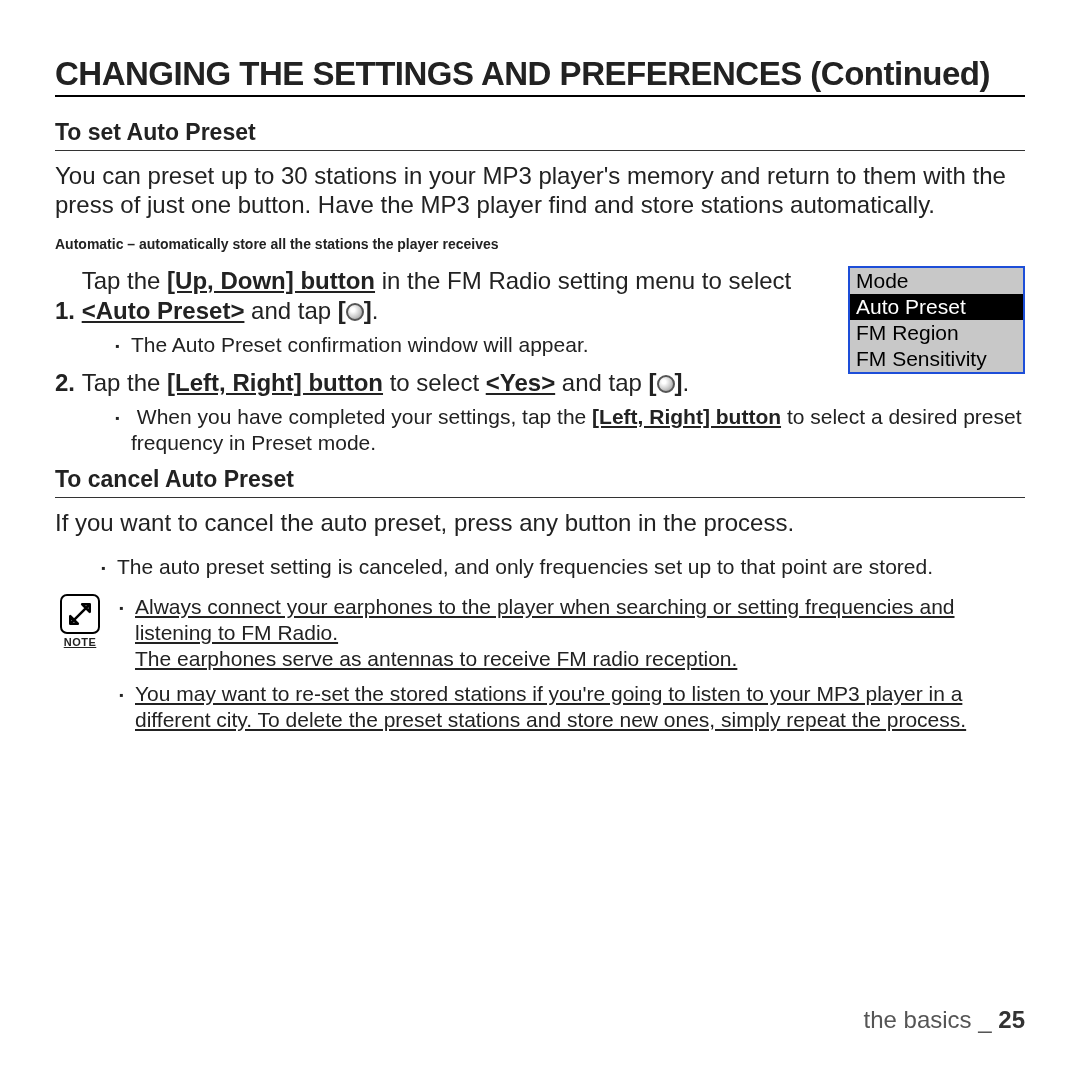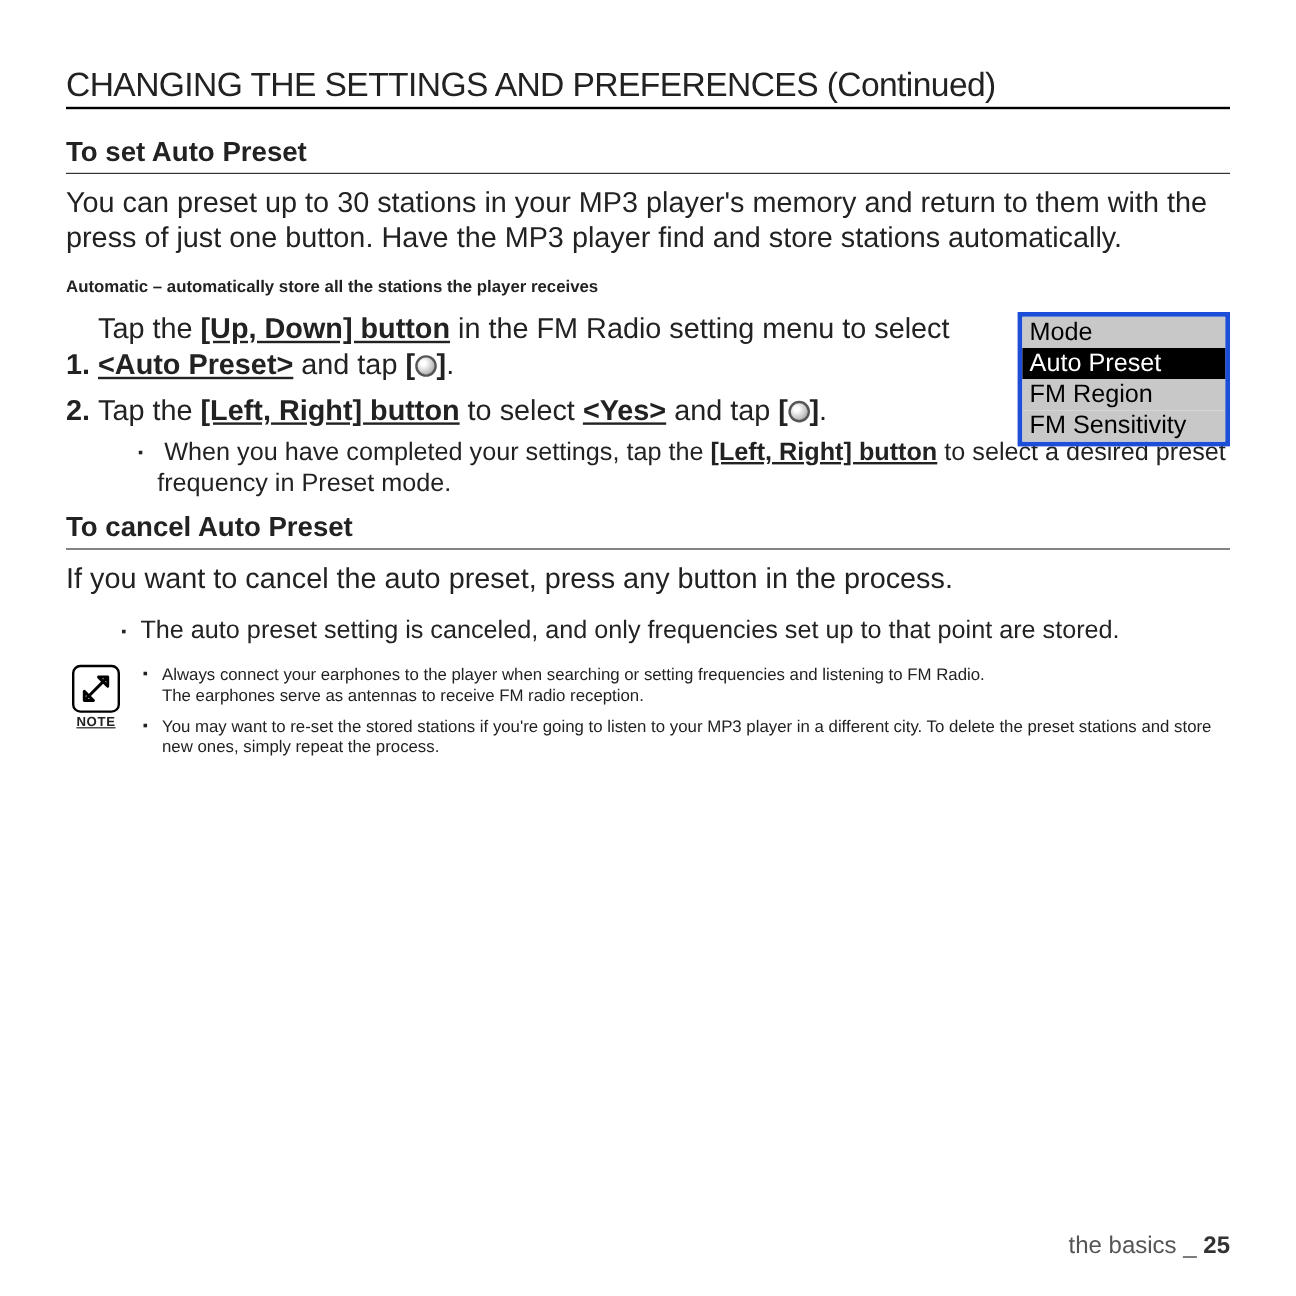--- a/index.html
+++ b/index.html
@@ -5,22 +5,22 @@
   * { box-sizing: border-box; margin: 0; padding: 0; }
   html, body { width: 1080px; height: 1080px; }
   body {
     font-family: Arial, Helvetica, sans-serif;
     color: #222;
     padding: 55px 55px 30px 55px;
     position: relative;
     background: #fff;
   }
   h1.page-title {
-    font-size: 28px;
-    font-weight: normal;
+    font-size: 33px;
+    font-weight: bold;
     letter-spacing: -0.5px;
     margin-bottom: 2px;
   }
   hr.title-rule {
     border: none;
     border-top: 2px solid #000;
     margin-bottom: 22px;
   }
   .subheading {
     font-size: 23px;
@@ -44,21 +44,21 @@
   }
   .steps-wrap {
     position: relative;
     margin-bottom: 4px;
   }
   .menu-box {
     position: absolute;
     top: 0;
     right: 0;
     width: 177px;
-    border: 4px solid #1d4ed8;
+    border: 2px solid #1d4ed8;
     font-size: 21px;
   }
   .menu-row {
     padding: 1px 6px 1px 6px;
     background: #c8c8c8;
     color: #000;
   }
   .menu-row.sel {
     background: #000;
     color: #fff;
@@ -122,40 +122,41 @@
     width: 40px; height: 40px;
     border: 2px solid #000;
     border-radius: 7px;
     margin: 0 auto 2px;
     display: flex; align-items: center; justify-content: center;
   }
   .note-badge .note-icon svg { width: 26px; height: 26px; }
   .note-label { font-size: 11px; font-weight: bold; letter-spacing: 0.5px; text-decoration: underline; }
   .note-ul { list-style: none; flex: 1; }
   .note-ul li {
-    font-size: 14px;
+    font-size: 21px;
     line-height: 1.25;
     text-indent: -16px;
     padding-left: 16px;
     margin-bottom: 8px;
+    text-decoration: underline;
   }
   .note-ul li::before {
     content: "▪";
     font-size: 12px;
     display: inline-block;
     width: 16px;
     text-indent: 0;
     position: relative;
     top: -2px;
   }
   .footer {
     position: absolute;
-    bottom: 30px;
+    bottom: 46px;
     right: 55px;
-    font-size: 20px;
+    font-size: 24px;
     color: #555;
   }
   .footer .pnum { font-weight: bold; color: #333; }
   b { font-weight: bold; text-decoration: underline; }
 </style>
 </head>
 <body>
 
 <h1 class="page-title">CHANGING THE SETTINGS AND PREFERENCES (Continued)</h1>
 <hr class="title-rule">
@@ -175,20 +176,23 @@
     <div class="menu-row">FM Region</div>
     <div class="menu-row">FM Sensitivity</div>
   </div>
 
   <ol class="steps">
     <li>
       <span class="num">1.</span>
       <span class="step1-narrow">
         <span>Tap the </span><b>[Up, Down] button</b><span> in the FM Radio setting menu to select </span><b>&lt;Auto Preset&gt;</b><span> and tap </span><b>[</b><span class="circ-btn"></span><b>]</b>.
       </span>
+      <ul class="sub-ul">
+        <li>The Auto Preset confirmation window will appear.</li>
+      </ul>
     </li>
     <li>
       <span class="num">2.</span>
       <span class="step2-narrow">
         <span>Tap the </span><b>[Left, Right] button</b><span> to select </span><b>&lt;Yes&gt;</b><span> and tap </span><b>[</b><span class="circ-btn"></span><b>]</b>.
       </span>
       <ul class="sub-ul">
         <li>
           <span>When you have completed your settings, tap the </span><b>[Left, Right] button</b><span> to select a desired preset frequency in Preset mode.</span>
         </li>

